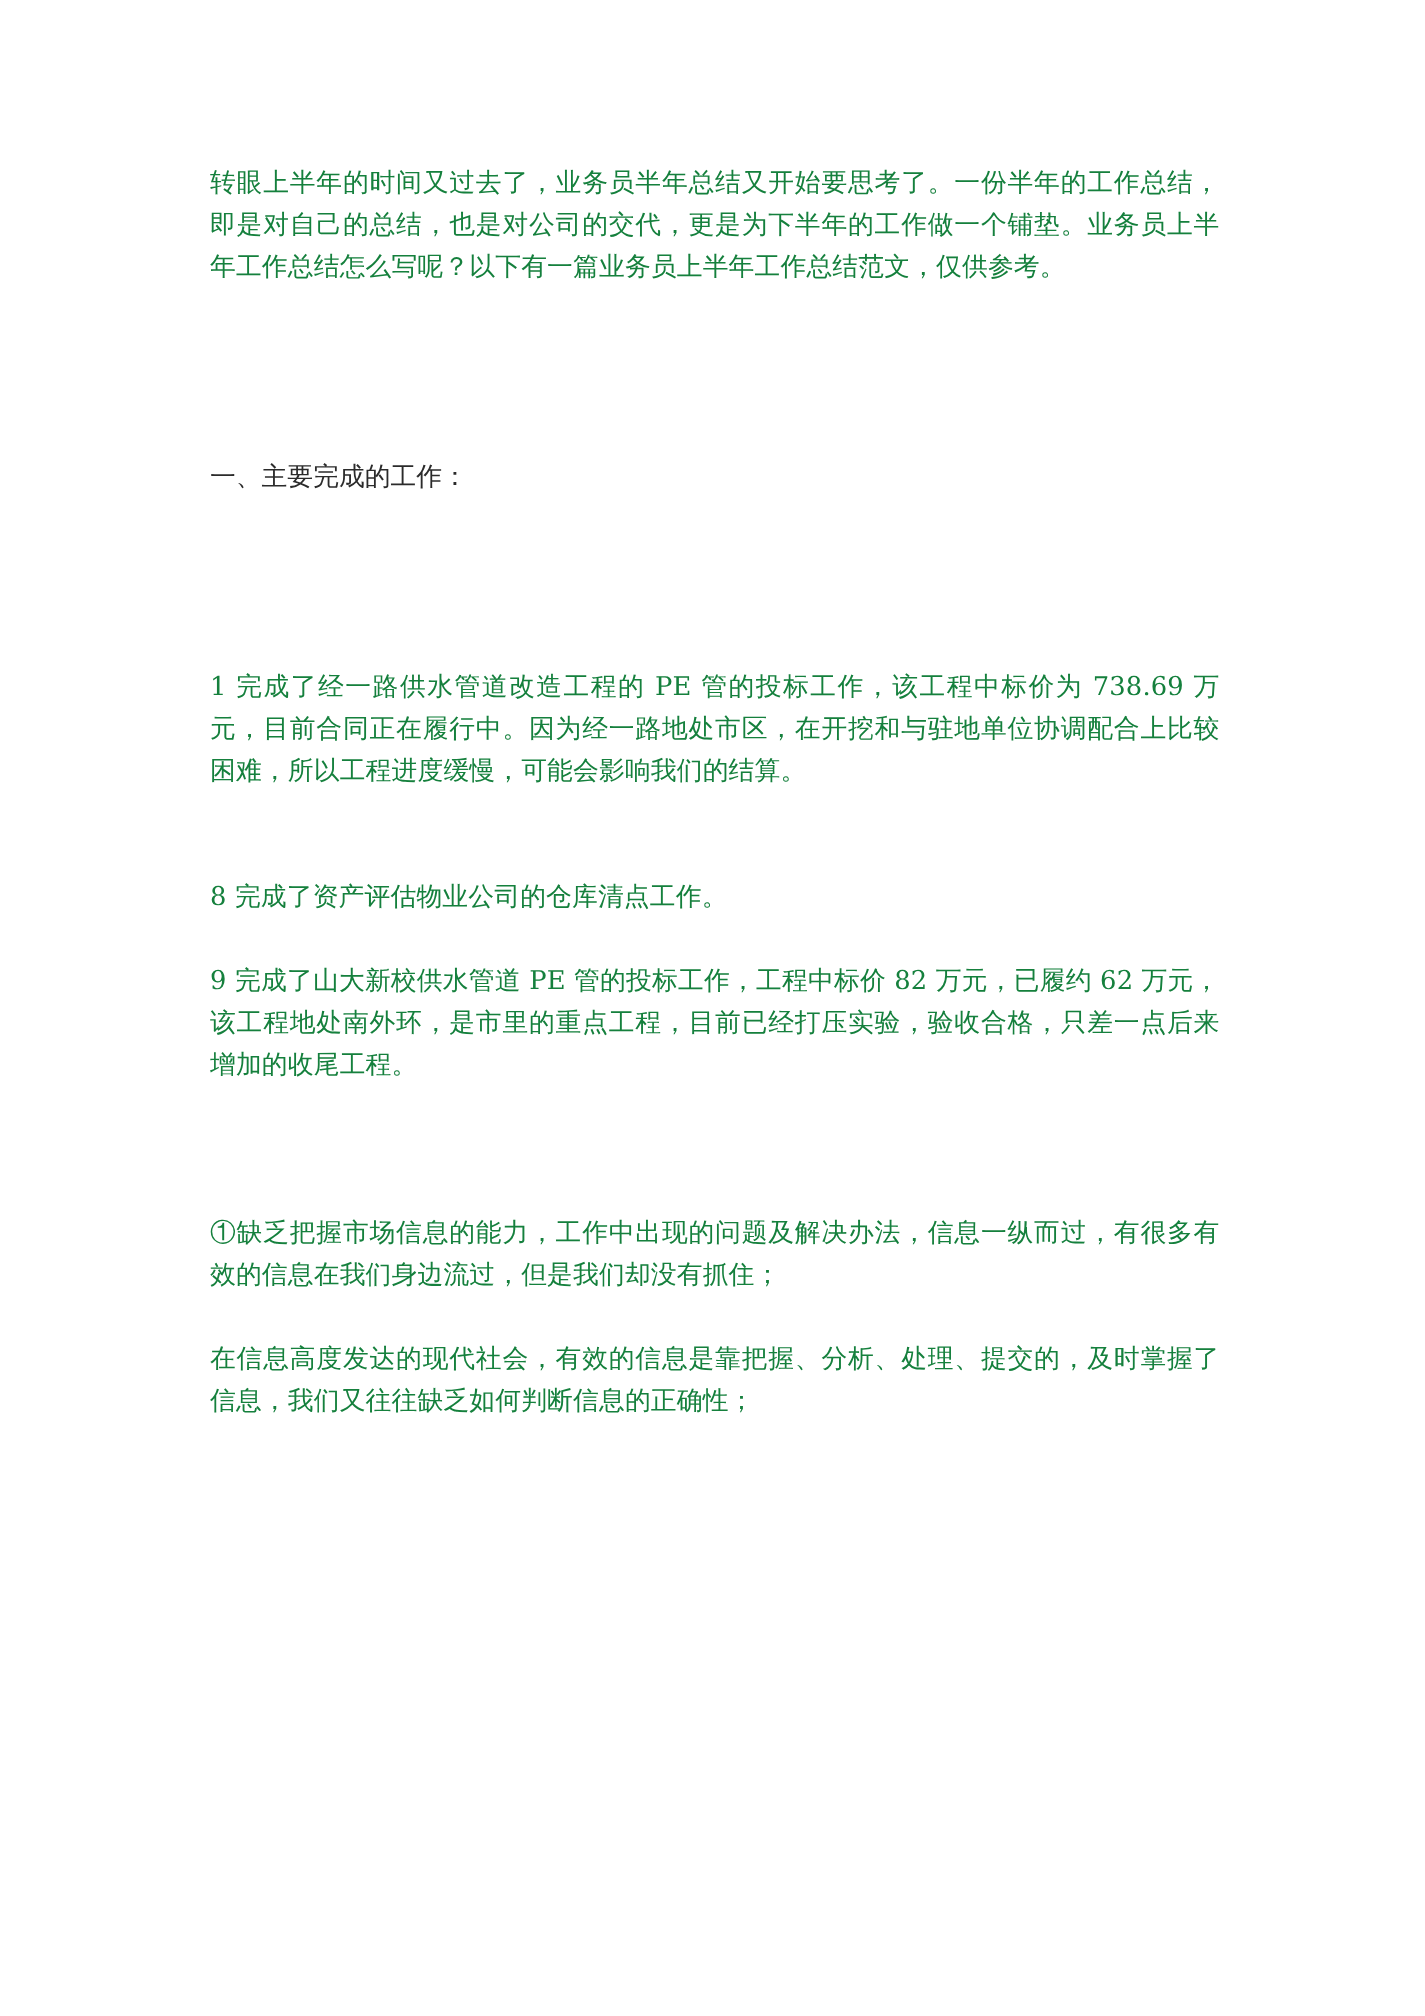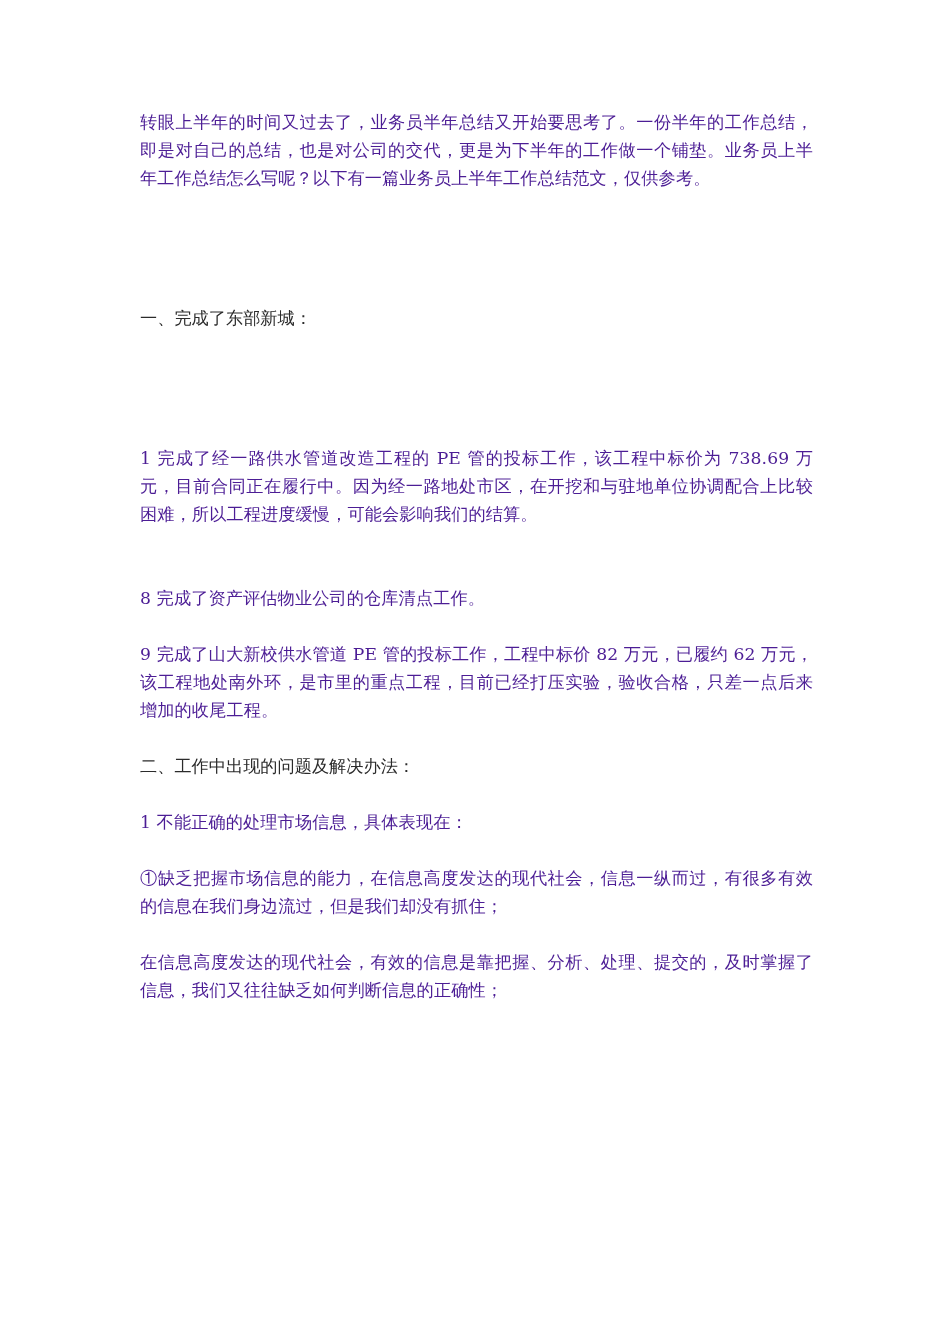--- a/index.html
+++ b/index.html
@@ -28,21 +28,21 @@
     left: 140px;
     top: 108px;
     width: 673px;
   }
   .para {
     font-size: 17.2px;
     line-height: 28px;
     text-align: justify;
     text-justify: inter-ideograph;
     margin: 0;
-    color: #4c1d95;
+    color: #15803d;
     letter-spacing: 0.1px;
     word-break: break-all;
   }
   .para.last-line-left {
     text-align-last: left;
   }   
   .gap-big       { height: 112px; }  
   .gap-head      { height: 112px; }  
   .gap-item      { height: 28px; }   
   .gap-sec2-head { height: 28px; }   
@@ -59,47 +59,45 @@
 </head>
 <body>
 
 <div class="page">
   <div class="doc-body">
 
     <p class="para last-line-left">转眼上半年的时间又过去了，业务员半年总结又开始要思考了。一份半年的工作总结，即是对自己的总结，也是对公司的交代，更是为下半年的工作做一个铺垫。业务员上半年工作总结怎么写呢？以下有一篇业务员上半年工作总结范文，仅供参考。</p>
 
     <div class="gap-big"></div>
 
-    <p class="heading">一、完成了东部新城：</p>
+    <p class="heading">一、主要完成的工作：</p>
 
     <div class="gap-head"></div>
 
     <p class="para last-line-left">1 完成了经一路供水管道改造工程的 PE 管的投标工作，该工程中标价为 738.69 万元，目前合同正在履行中。因为经一路地处市区，在开挖和与驻地单位协调配合上比较困难，所以工程进度缓慢，可能会影响我们的结算。</p>
 
     <div class="gap-item"></div>
 
 
     <div class="gap-item"></div>
 
     <p class="para last-line-left">8 完成了资产评估物业公司的仓库清点工作。</p>
 
     <div class="gap-item"></div>
 
     <p class="para last-line-left">9 完成了山大新校供水管道 PE 管的投标工作，工程中标价 82 万元，已履约 62 万元，该工程地处南外环，是市里的重点工程，目前已经打压实验，验收合格，只差一点后来增加的收尾工程。</p>
 
     <div class="gap-sec2-head"></div>
 
-    <p class="heading">二、工作中出现的问题及解决办法：</p>
 
     <div class="gap-after-h2"></div>
 
-    <p class="para last-line-left">1 不能正确的处理市场信息，具体表现在：</p>
 
     <div class="gap-item"></div>
 
-    <p class="para last-line-left">①缺乏把握市场信息的能力，在信息高度发达的现代社会，信息一纵而过，有很多有效的信息在我们身边流过，但是我们却没有抓住；</p>
+    <p class="para last-line-left">①缺乏把握市场信息的能力，工作中出现的问题及解决办法，信息一纵而过，有很多有效的信息在我们身边流过，但是我们却没有抓住；</p>
 
     <div class="gap-item"></div>
 
     <p class="para last-line-left">在信息高度发达的现代社会，有效的信息是靠把握、分析、处理、提交的，及时掌握了信息，我们又往往缺乏如何判断信息的正确性；</p>
 
   </div>
 </div>
 
 </body></html>

